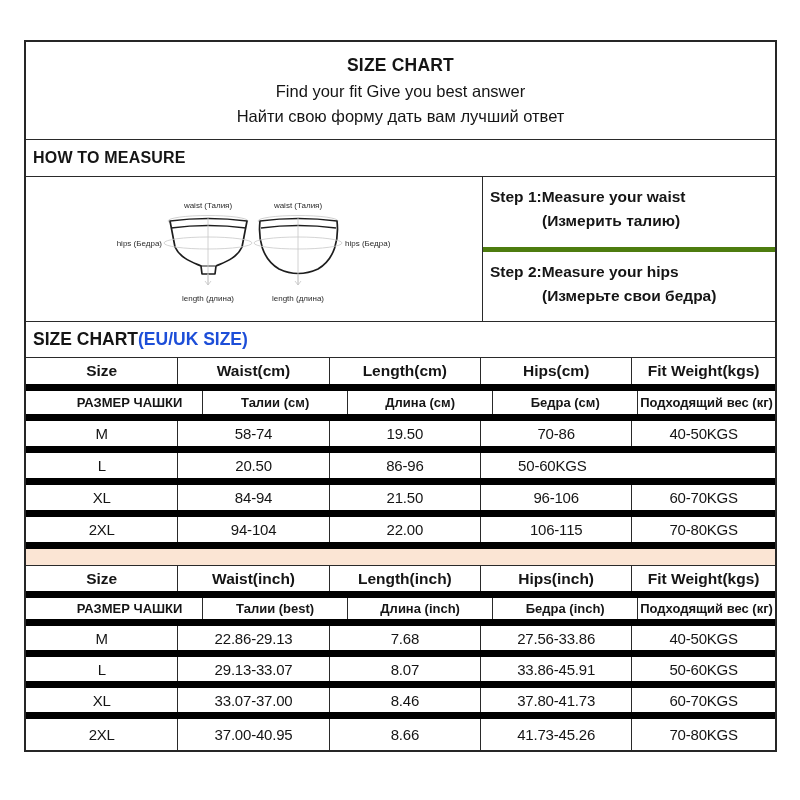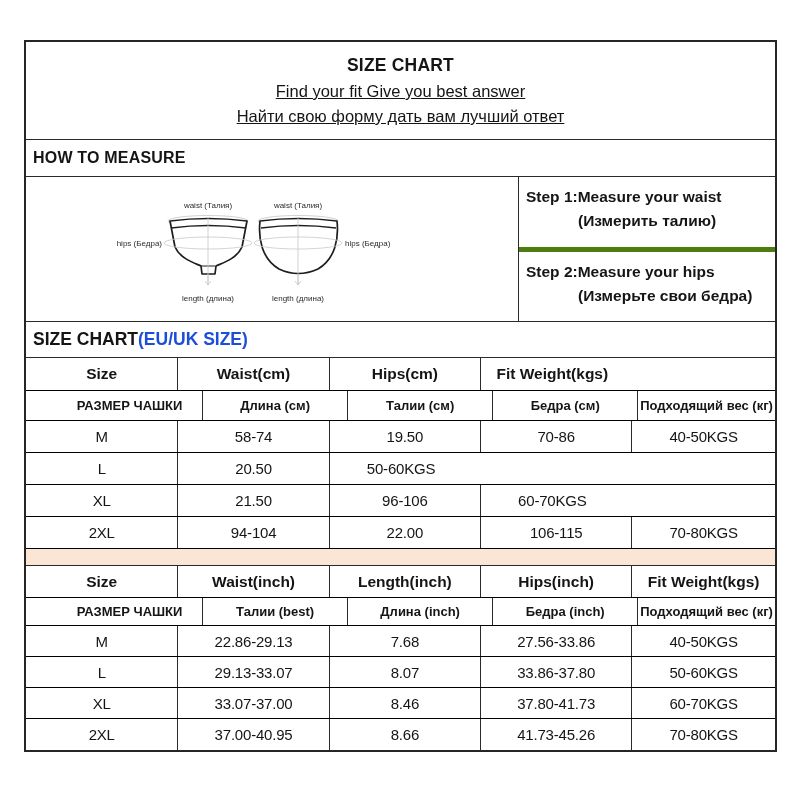--- a/index.html
+++ b/index.html
@@ -5,42 +5,42 @@
   * { margin:0; padding:0; box-sizing:border-box; }
   html,body { width:800px; height:800px; background:#ffffff;
               font-family:"Liberation Sans","DejaVu Sans",sans-serif; color:#151515; }
   .sheet { position:absolute; left:24px; top:40px; width:753px; height:712px;
            border:2px solid #262626; background:#fff; display:flex; flex-direction:column;justify-content:flex-end; }
 
   
   .title-block { height:98px; border-bottom:1px solid #2a2a2a; display:flex;
                  flex-direction:column; align-items:center; justify-content:center; gap:6px; }
   .main-title { font-size:17.5px; font-weight:bold; letter-spacing:.2px; }
-  .sub-title  { font-size:16.5px;text-decoration:underline; }
+  .sub-title  { font-size:16.5px; }
 
   
   .htm-bar { height:37px; border-bottom:1px solid #2a2a2a; display:flex; align-items:center;
              padding-left:7px; font-size:16px; font-weight:bold; letter-spacing:.2px; }
 
   
-  .measure { height:145px; border-bottom:1px solid #2a2a2a; display:flex;gap:36px; }
+  .measure { height:145px; border-bottom:1px solid #2a2a2a; display:flex; }
   .diagram-cell { width:456px; position:relative; }
   .steps-cell { flex:1; border-left:1px solid #2a2a2a; display:flex; flex-direction:column; }
   .step { flex:1; padding:8px 0 0 7px; font-size:15.5px; font-weight:bold; line-height:1.55; }
   .step:first-child { border-bottom:5px solid #4d7c0f; }
   .step .ru { padding-left:52px; }
 
   
   .euuk-bar { height:36px; border-bottom:1px solid #2a2a2a; display:flex; align-items:center;
               padding-left:7px; font-size:17.5px; font-weight:bold; }
   .euuk-red { color:#1d4ed8; }
 
   
   .tbl { display:flex; flex-direction:column; }
-  .t-r { display:flex; border-bottom:1px solid #000000; align-items:stretch; }
+  .t-r { display:flex; border-bottom:7px solid #000000; align-items:stretch; }
   .t-c { display:flex; align-items:center; justify-content:center; text-align:center;
          border-right:1px solid #2a2a2a; }
   .t-c:last-child { border-right:none; }
   .col0 { width:20.35%; } .col1 { width:20.2%; } .col2 { width:20.2%; }
   .col3 { width:20.2%; }  .col4 { width:19.05%; }
   .t-head    { height:33px; font-size:15.5px; font-weight:bold; }
   .t-subhead { height:30px; font-size:13px;   font-weight:bold;padding-left:31px; }
   .t-row     { height:32px; font-size:15px; letter-spacing:-0.2px; }
   .tbl-inch .t-head    { height:32px; }
   .tbl-inch .t-subhead { height:28px; }
@@ -110,44 +110,47 @@
 
   <div class="euuk-bar">
     <span>SIZE CHART</span>
       <span class="euuk-red">(EU/UK SIZE)</span>
   </div>
 
   <div class="tbl tbl-cm">
       <div class="t-r t-head">
         <div class="t-c col0">Size</div>
         <div class="t-c col1">Waist(cm)</div>
+        <div class="t-c col2">Length(cm)</div>
         <div class="t-c col3">Hips(cm)</div>
         <div class="t-c col4">Fit  Weight(kgs)</div>
       </div>
       <div class="t-r t-subhead">
         <div class="t-c col0">РАЗМЕР ЧАШКИ</div>
+        <div class="t-c col1">Талии (см)</div>
         <div class="t-c col2">Длина (см)</div>
-        <div class="t-c col1">Талии (см)</div>
         <div class="t-c col3">Бедра (см)</div>
         <div class="t-c col4">Подходящий вес (кг)</div>
       </div>
       <div class="t-r t-row">
         <div class="t-c col0">M</div>
         <div class="t-c col1">58-74</div>
         <div class="t-c col2">19.50</div>
         <div class="t-c col3">70-86</div>
         <div class="t-c col4">40-50KGS</div>
       </div>
       <div class="t-r t-row">
         <div class="t-c col0">L</div>
         <div class="t-c col2">20.50</div>
+        <div class="t-c col3">86-96</div>
         <div class="t-c col4">50-60KGS</div>
       </div>
       <div class="t-r t-row">
         <div class="t-c col0">XL</div>
+        <div class="t-c col1">84-94</div>
         <div class="t-c col2">21.50</div>
         <div class="t-c col3">96-106</div>
         <div class="t-c col4">60-70KGS</div>
       </div>
       <div class="t-r t-row">
         <div class="t-c col0">2XL</div>
         <div class="t-c col1">94-104</div>
         <div class="t-c col2">22.00</div>
         <div class="t-c col3">106-115</div>
         <div class="t-c col4">70-80KGS</div>
@@ -175,21 +178,21 @@
         <div class="t-c col0">M</div>
         <div class="t-c col1">22.86-29.13</div>
         <div class="t-c col2">7.68</div>
         <div class="t-c col3">27.56-33.86</div>
         <div class="t-c col4">40-50KGS</div>
       </div>
       <div class="t-r t-row">
         <div class="t-c col0">L</div>
         <div class="t-c col1">29.13-33.07</div>
         <div class="t-c col2">8.07</div>
-        <div class="t-c col3">33.86-37.80</div>
+        <div class="t-c col3">33.86-45.91</div>
         <div class="t-c col4">50-60KGS</div>
       </div>
       <div class="t-r t-row">
         <div class="t-c col0">XL</div>
         <div class="t-c col1">33.07-37.00</div>
         <div class="t-c col2">8.46</div>
         <div class="t-c col3">37.80-41.73</div>
         <div class="t-c col4">60-70KGS</div>
       </div>
       <div class="t-r t-row">

